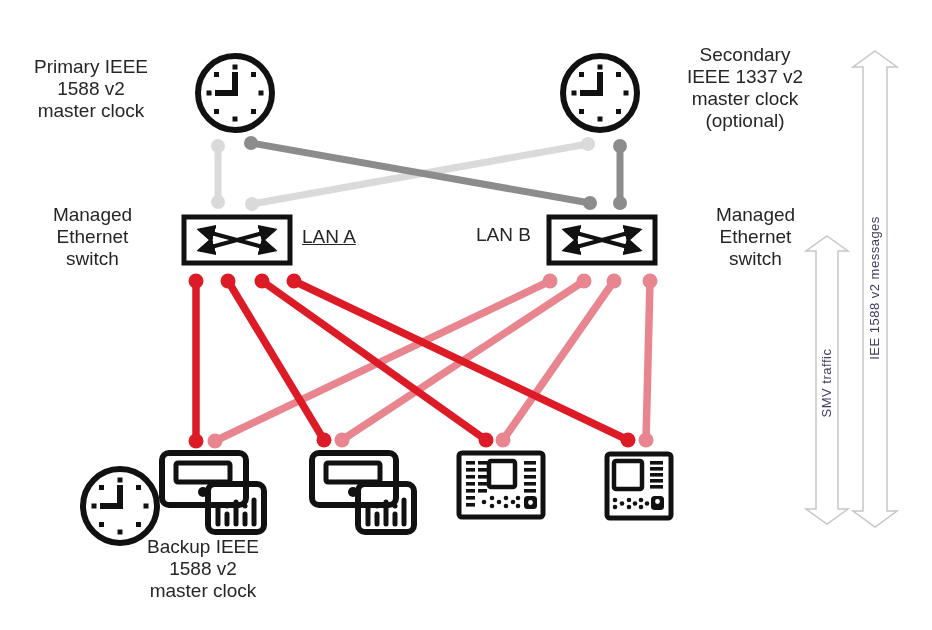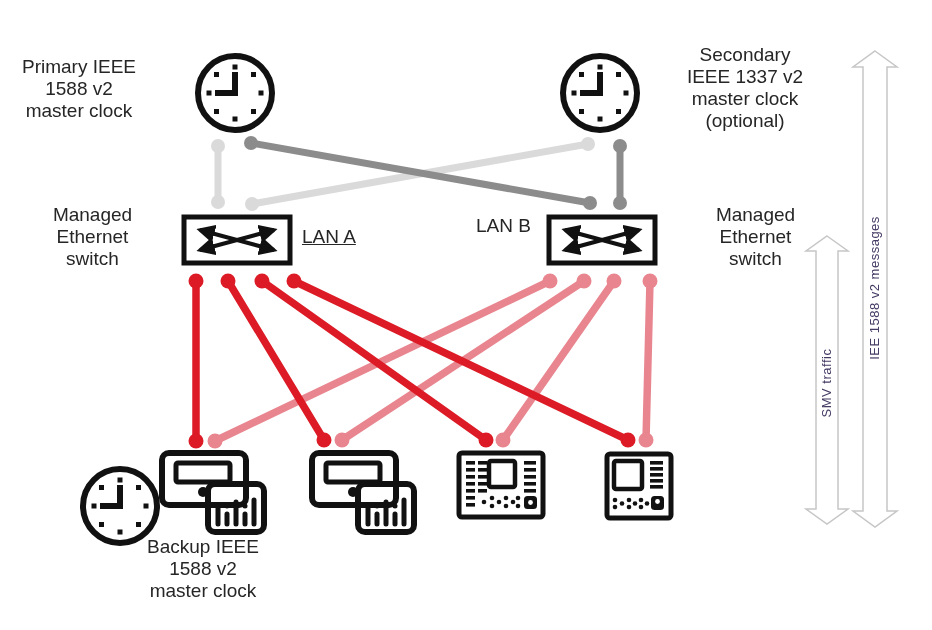--- a/index.html
+++ b/index.html
@@ -93,38 +93,38 @@
         <circle cx="262" cy="281" r="7.5" fill="#dc1b26"></circle>
         <circle cx="486" cy="440" r="7.5" fill="#dc1b26"></circle>
       </g>
       <g>
         <line x1="294" y1="281" x2="628" y2="440" stroke="#dc1b26" stroke-width="7.5" stroke-linecap="round"></line>
         <circle cx="294" cy="281" r="7.5" fill="#dc1b26"></circle>
         <circle cx="628" cy="440" r="7.5" fill="#dc1b26"></circle>
       </g>
     </svg>
 
-  <div class="lbl" style="left:0;top:56px;width:158px;">Primary IEEE
+  <div class="lbl" style="left:12px;top:56px;width:158px;">Primary IEEE
 1588 v2
 master clock</div>
   <div class="lbl" style="left:670px;top:44px;width:150px;">Secondary
 IEEE 1337 v2
 master clock
 (optional)</div>
   <div class="lbl" style="left:25px;top:204px;width:135px;">Managed
 Ethernet
 switch</div>
   <div class="lbl" style="left:688px;top:204px;width:135px;">Managed
 Ethernet
 switch</div>
   <div class="lbl" style="left:117px;top:536px;width:172px;">Backup IEEE
 1588 v2
 master clock</div>
   <div class="lan-lbl" style="left:302px;top:226px;text-decoration:underline;">LAN A</div>
-  <div class="lan-lbl" style="left:476px;top:215px;">LAN B</div>
+  <div class="lan-lbl" style="left:476px;top:224px;">LAN B</div>
 
   <svg class="icon" style="left:193px;top:51px;" width="84" height="84" viewBox="0 0 84 84">
     <circle class="stroke-icon white-fill" cx="42" cy="42" r="37" stroke-width="6" fill="#fff"></circle>
     <rect class="fill-icon" x="39.5" y="13.5" width="5" height="5"></rect>
     <rect class="fill-icon" x="58" y="21" width="5" height="5"></rect>
     <rect class="fill-icon" x="65.5" y="39.5" width="5" height="5"></rect>
     <rect class="fill-icon" x="58" y="58" width="5" height="5"></rect>
     <rect class="fill-icon" x="39.5" y="65.5" width="5" height="5"></rect>
     <rect class="fill-icon" x="21" y="58" width="5" height="5"></rect>
     <rect class="fill-icon" x="13.5" y="39.5" width="5" height="5"></rect>

